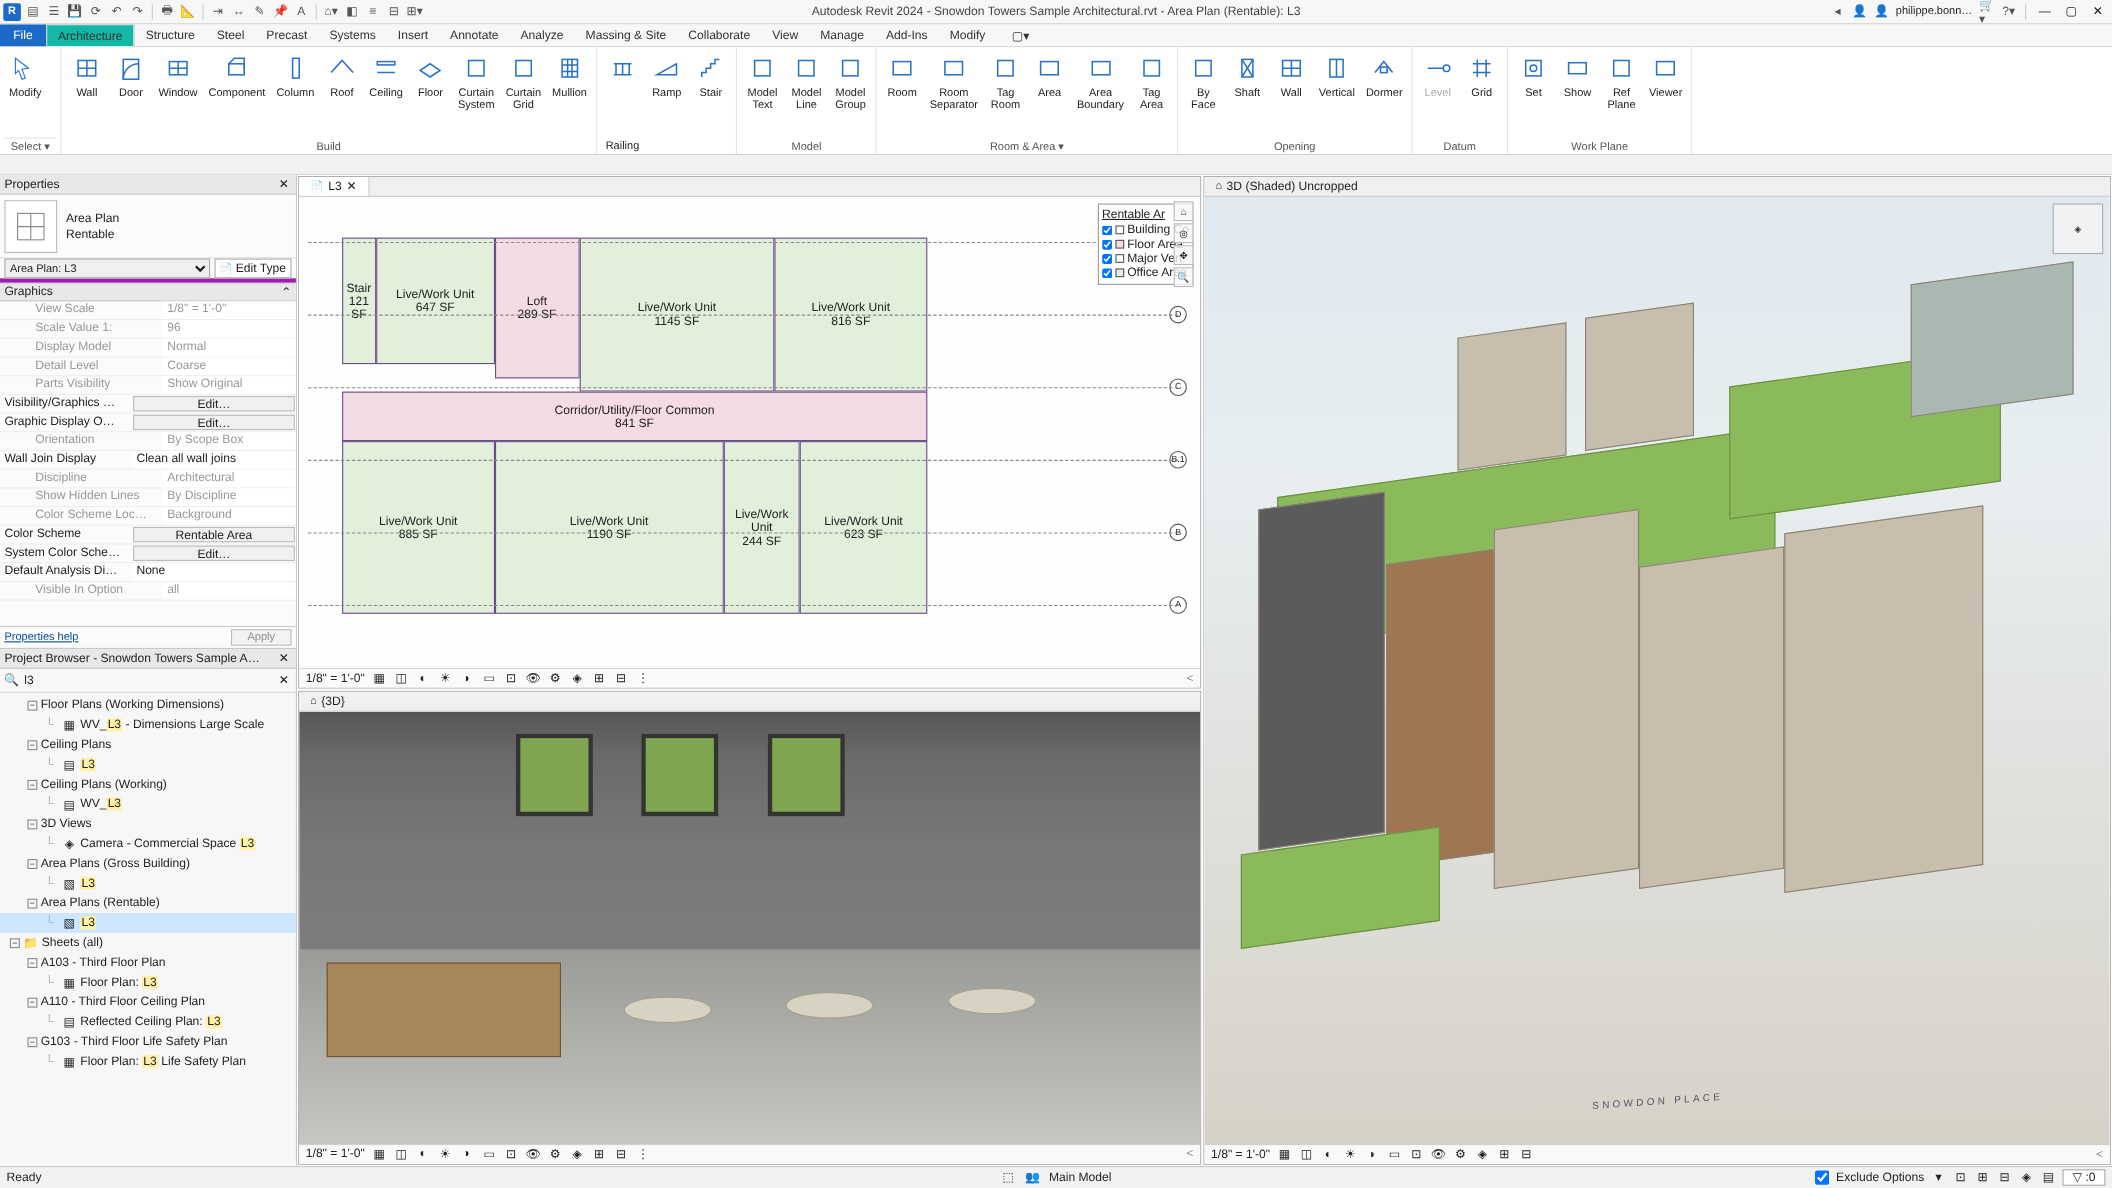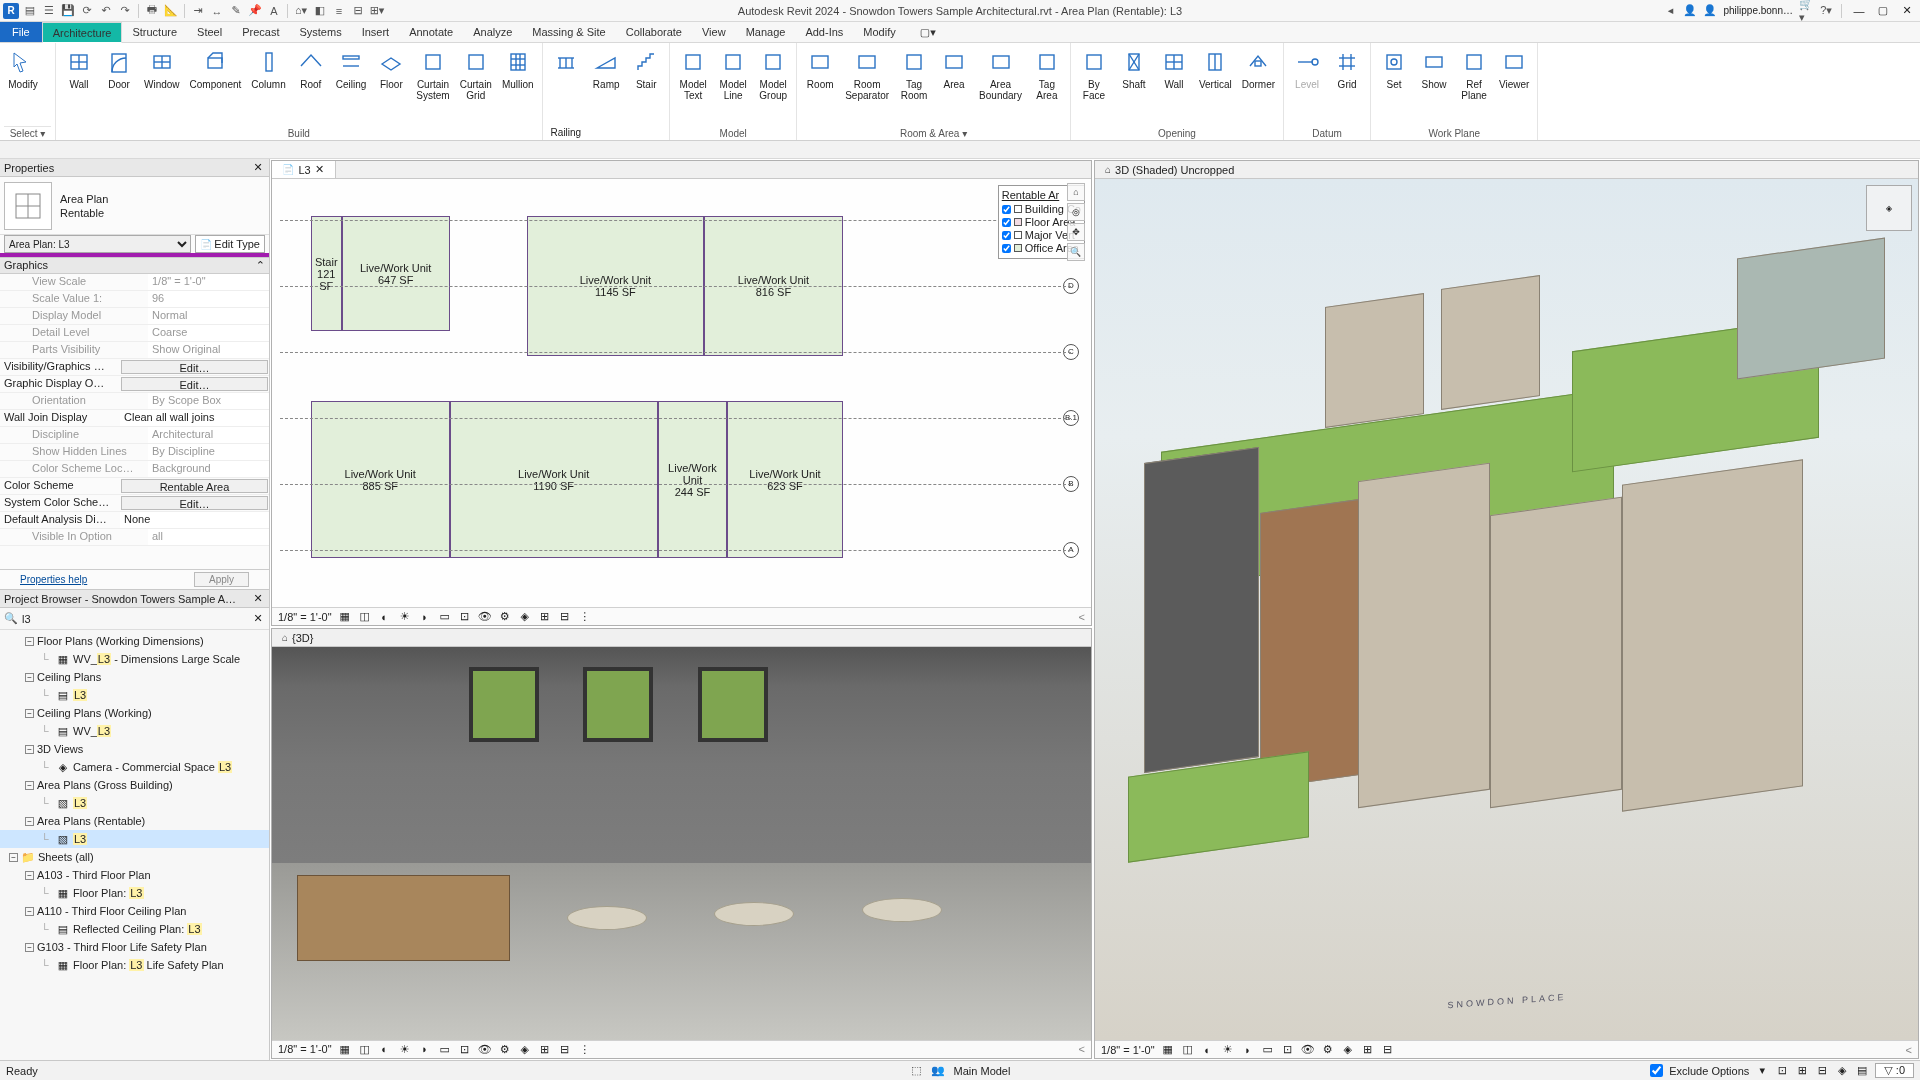--- a/index.html
+++ b/index.html
@@ -44,21 +44,21 @@
 .propgrid{flex:1;overflow:auto;}
 .propcat{background:#e8e8e8;padding:1px 4px;font-size:10px;border-top:1px solid #ccc;border-bottom:1px solid #ccc;display:flex;}
 .propcat .exp{margin-left:auto;}
 .proprow{display:flex;height:17px;font-size:10px;border-bottom:1px solid #eee;}
 .proprow .pn{width:120px;padding:1px 4px;color:#555;white-space:nowrap;overflow:hidden;text-overflow:ellipsis;}
 .proprow .pv{flex:1;padding:1px 4px;background:#fff;white-space:nowrap;overflow:hidden;}
 .proprow .pv.btn{text-align:center;background:#f0f0f0;border:1px solid #bbb;margin:1px;line-height:12px;cursor:pointer;}
 .proprow.dark .pn{color:#222;font-weight:500;}
 .proprow.grey .pn{color:#999;margin-left:28px;}
 .proprow.grey .pv{color:#999;}
-.propfoot{height:20px;display:flex;align-items:center;border-top:1px solid #ccc;padding:0 20px;}
+.propfoot{height:20px;display:flex;align-items:center;border-top:1px solid #ccc;padding:0 4px;}
 .propfoot .help{color:#004a99;text-decoration:underline;font-size:10px;cursor:pointer;}
 .propfoot .apply{margin-left:auto;font-size:10px;padding:1px 14px;border:1px solid #bbb;background:#f3f3f3;color:#888;}
 
 .browser{flex:1;display:flex;flex-direction:column;border-top:1px solid #c8c8c8;min-height:0;}
 .bsearch{height:22px;display:flex;align-items:center;padding:2px 4px;gap:4px;border-bottom:1px solid #ddd;}
 .bsearch .sico{width:14px;height:14px;display:flex;align-items:center;justify-content:center;}
 .bsearch input{flex:1;border:none;background:transparent;font-size:11px;outline:none;}
 .btree{flex:1;overflow:auto;padding:2px 0;}
 .tnode{display:flex;align-items:center;height:18px;padding-left:6px;gap:3px;font-size:11px;cursor:pointer;white-space:nowrap;}
 .tnode .tw{display:inline-block;}
@@ -763,27 +763,35 @@
             <div class="plan">
 
               <div class="room green" style="left:4%;top:7%;width:4%;height:28%;">
                   <span>Stair</span>
                   <span>121 SF</span>
                 </div>
               <div class="room green" style="left:8%;top:7%;width:14%;height:28%;">
                   <span>Live/Work Unit</span>
                   <span>647 SF</span>
                 </div>
+              <div class="room pink" style="left:22%;top:7%;width:10%;height:31%;">
+                  <span>Loft</span>
+                  <span>289 SF</span>
+                </div>
               <div class="room green" style="left:32%;top:7%;width:23%;height:34%;">
                   <span>Live/Work Unit</span>
                   <span>1145 SF</span>
                 </div>
               <div class="room green" style="left:55%;top:7%;width:18%;height:34%;">
                   <span>Live/Work Unit</span>
                   <span>816 SF</span>
+                </div>
+              <div class="room pink" style="left:4%;top:41%;width:69%;height:11%;">
+                  <span>Corridor/Utility/Floor Common</span>
+                  <span>841 SF</span>
                 </div>
               <div class="room green" style="left:4%;top:52%;width:18%;height:38%;">
                   <span>Live/Work Unit</span>
                   <span>885 SF</span>
                 </div>
               <div class="room green" style="left:22%;top:52%;width:27%;height:38%;">
                   <span>Live/Work Unit</span>
                   <span>1190 SF</span>
                 </div>
               <div class="room green" style="left:49%;top:52%;width:9%;height:38%;">

